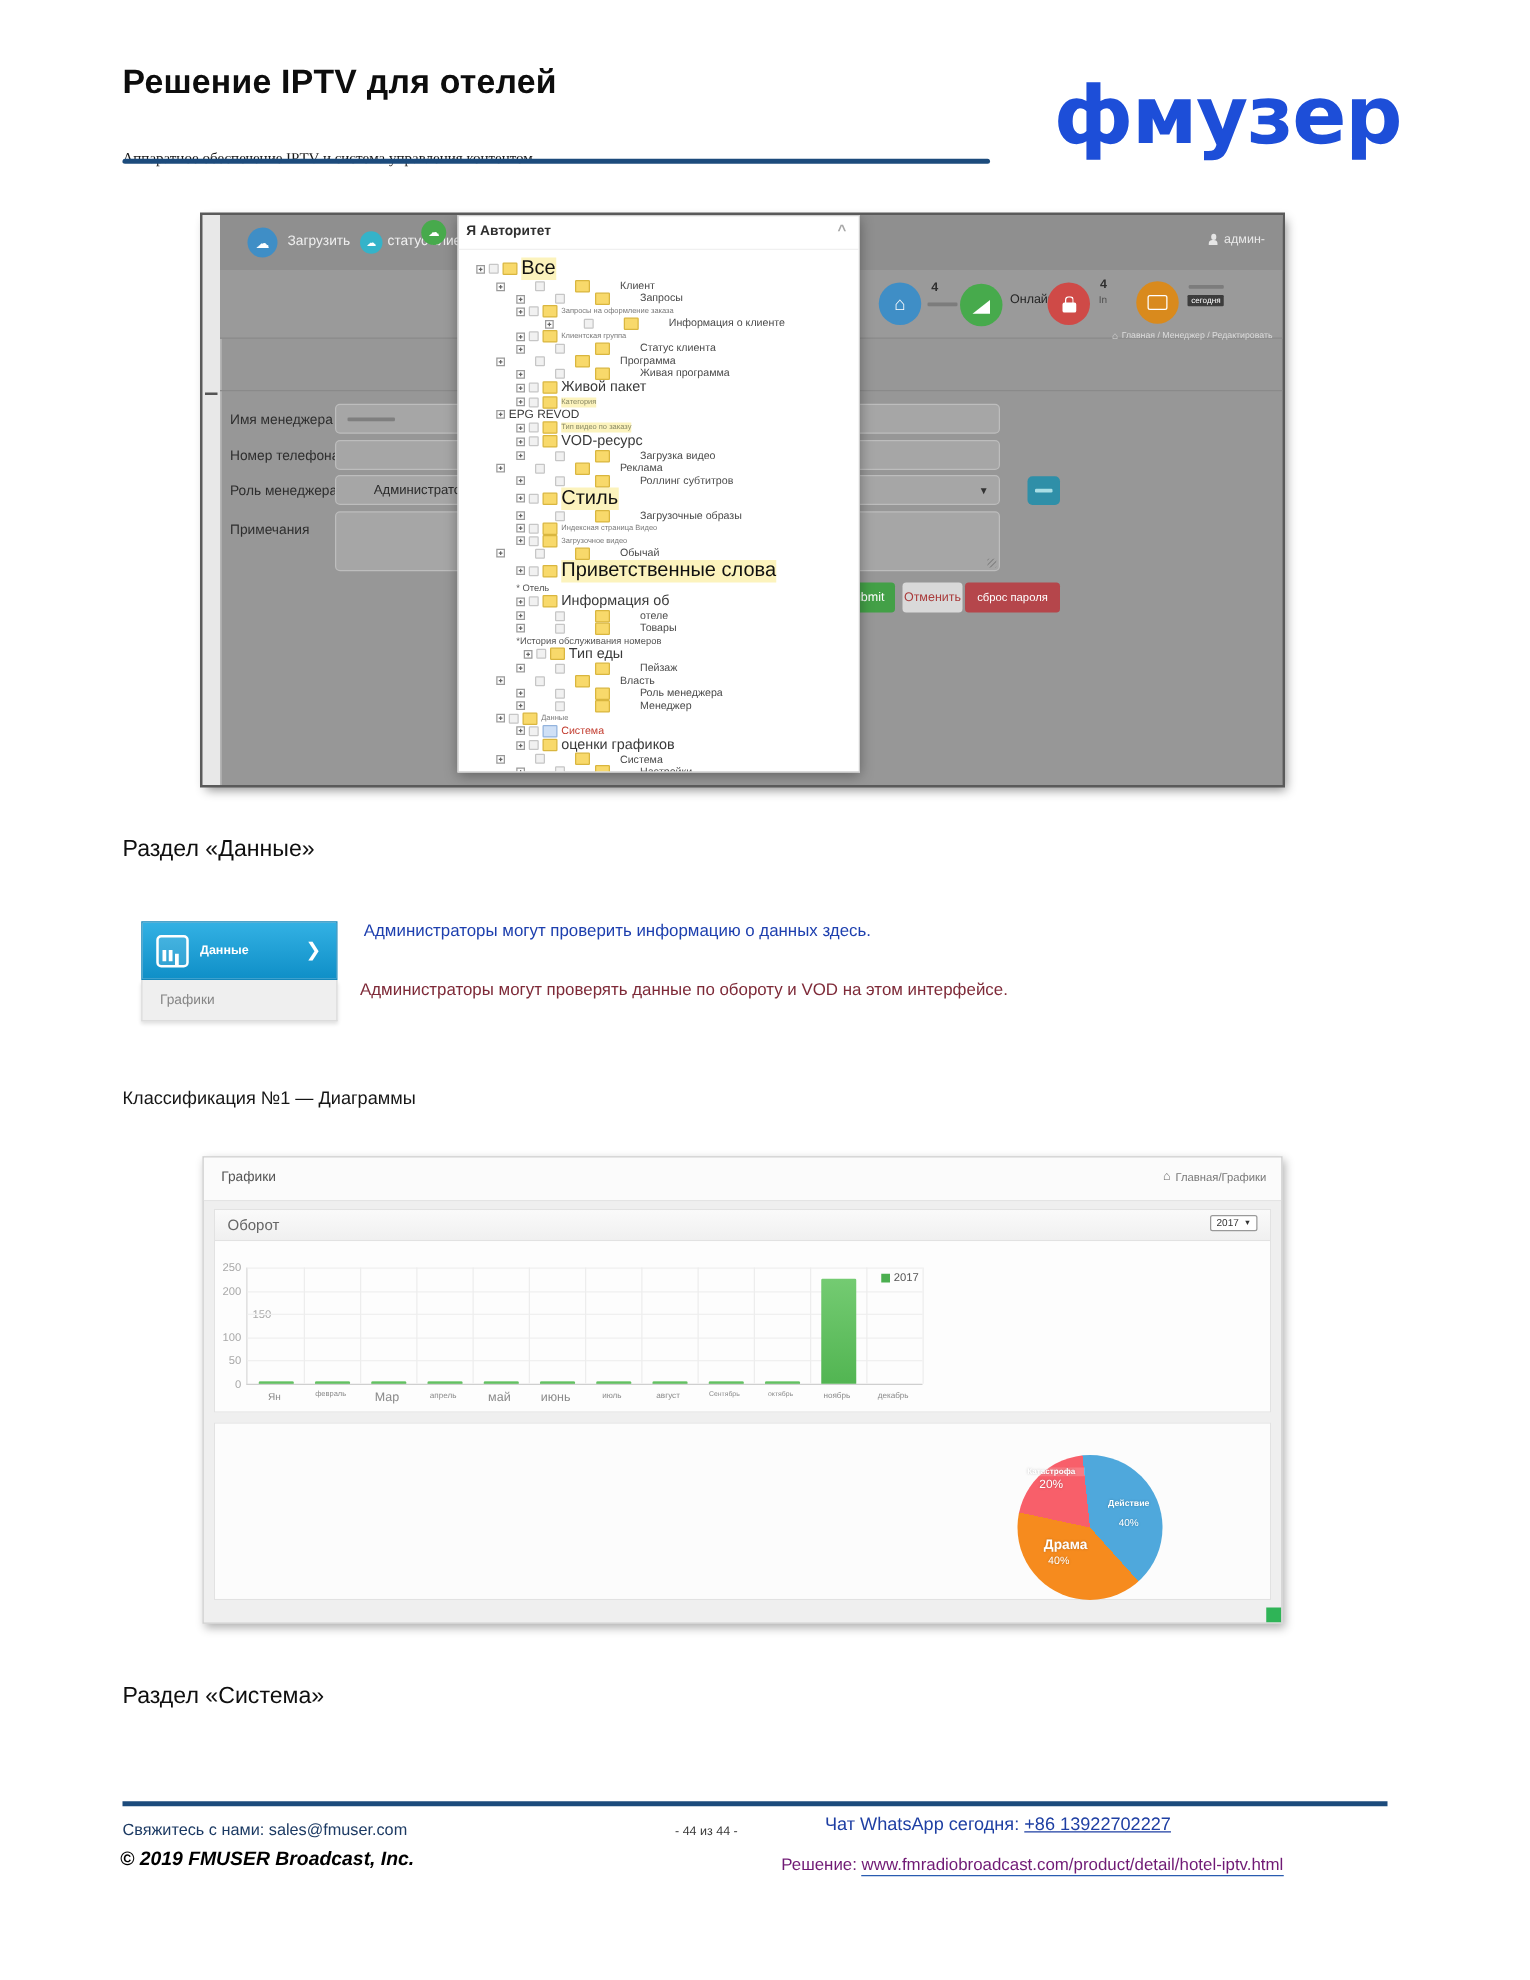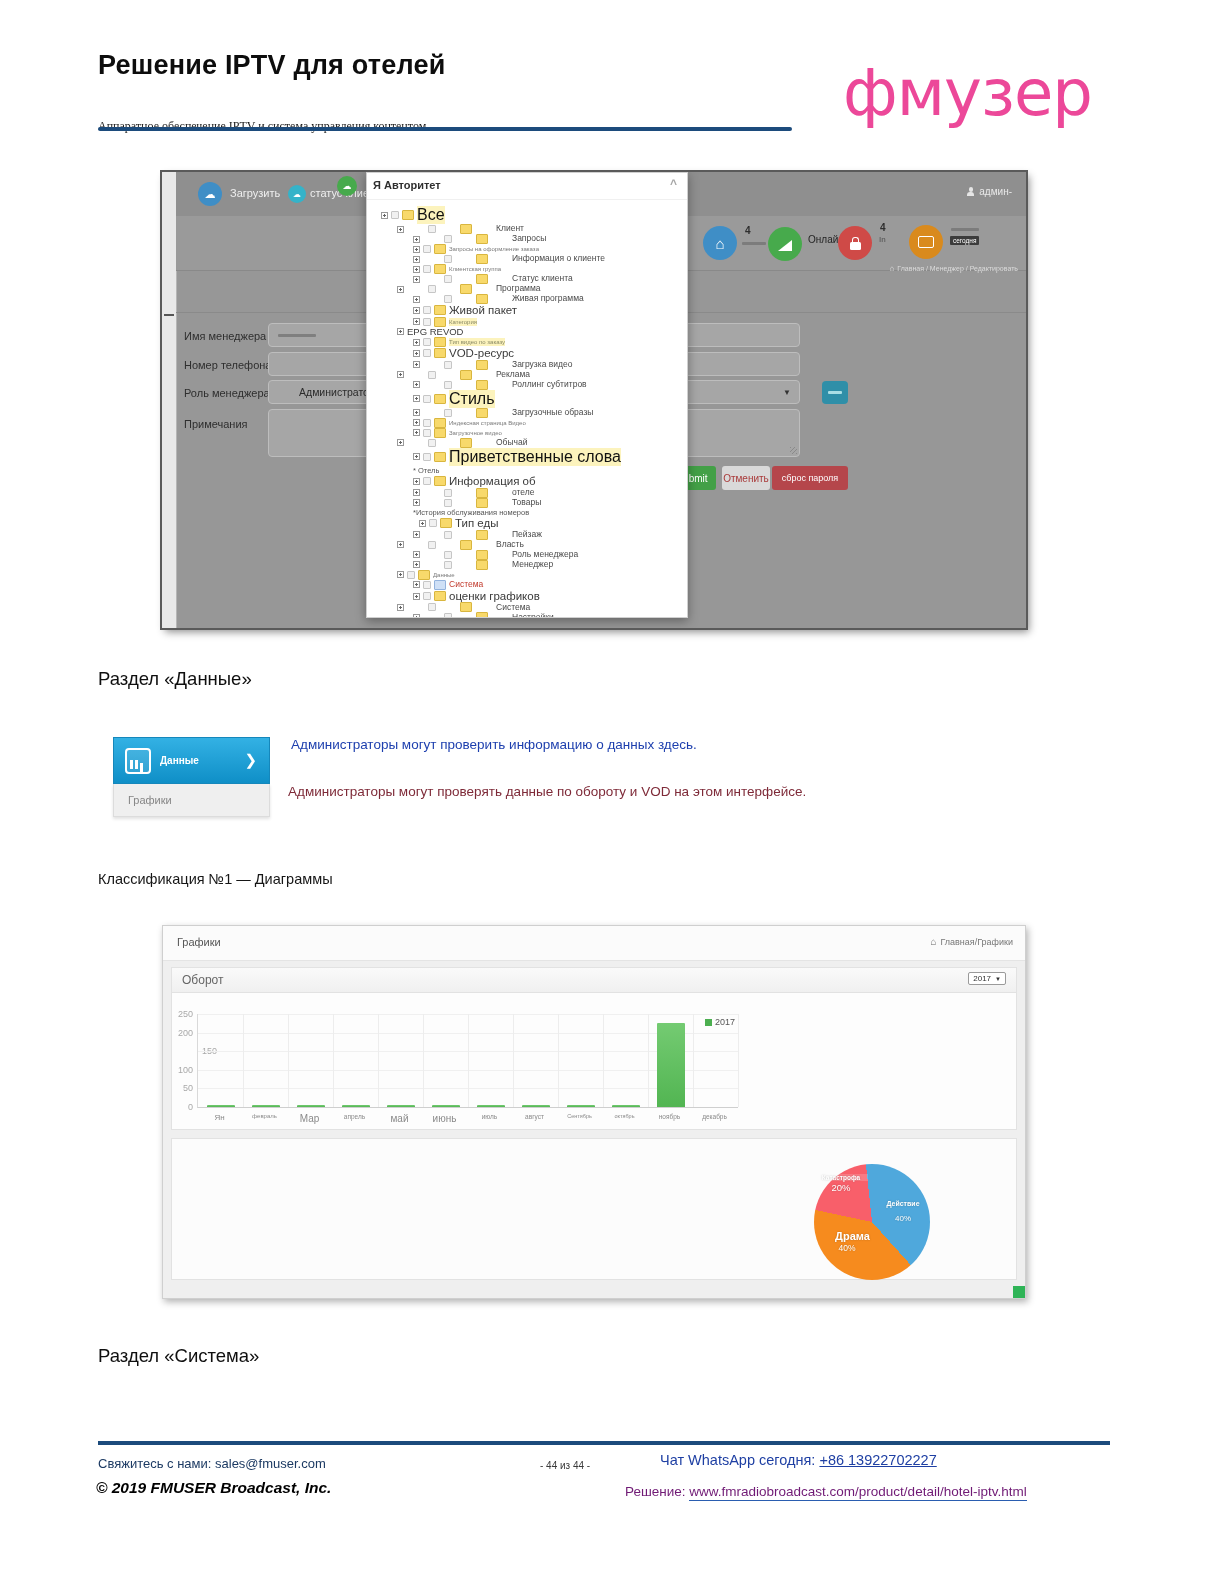--- a/index.html
+++ b/index.html
@@ -3,21 +3,21 @@
 <meta charset="utf-8">
 <style>
   html,body{margin:0;padding:0;background:#fff;}
   body{width:1224px;height:1584px;position:relative;font-family:"Liberation Sans","DejaVu Sans",sans-serif;color:#111;overflow:hidden;}
   .abs{position:absolute;}
 
   
   .doc-title{position:absolute;left:98px;top:50px;font-size:27px;font-weight:600;color:#0d0d0d;letter-spacing:.2px;}
   .doc-subtitle{position:absolute;left:98px;top:119px;font-size:12px;color:#1b1b1b;font-family:Liberation Serif, serif;}
   .header-rule{position:absolute;left:98px;top:127px;width:694px;height:4px;background:#1c4b7c;border-radius:2px;}
-  .logo{position:absolute;left:843px;top:56px;width:250px;font-size:64px;font-weight:normal;color:#ec4899;font-family:"DejaVu Sans",sans-serif;letter-spacing:-1px;}
+  .logo{position:absolute;left:843px;top:56px;width:250px;font-size:64px;font-weight:bold;color:#1d4ed8;font-family:"DejaVu Sans",sans-serif;letter-spacing:-1px;}
 
   
   .shot1{position:absolute;left:162px;top:172px;width:864px;height:456px;background:#979797;outline:2px solid #5a5a5a;box-shadow:3px 4px 8px rgba(0,0,0,.45);overflow:hidden;}
   .s1-left{position:absolute;left:0;top:0;width:14px;height:456px;background:#e8e8e8;border-right:1px solid #b5b5b5;}
   .s1-left .dash{position:absolute;left:2px;top:142px;width:10px;height:2px;background:#555;}
   .s1-topbar{position:absolute;left:14px;top:0;width:850px;height:44px;background:#8f8f8f;border-bottom:1px solid #7f7f7f;}
   .circ{border-radius:50%;display:flex;align-items:center;justify-content:center;color:#fff;}
   .c-blue{background:#3f8ec6;}
   .c-teal{background:#35b3c9;}
   .c-green{background:#47aa4c;}
@@ -234,21 +234,21 @@
             <span class="cb"></span>
             <span class="fold"></span>
             <span class="tlabel">Запросы</span>
           </div>
           <div class="trow small" style="padding-left: 46px;">
             <span class="exp"></span>
             <span class="cb"></span>
             <span class="fold"></span>
             <span class="tlabel">Запросы на оформление заказа</span>
           </div>
-          <div class="trow normal" style="padding-left: 46px;">
+          <div class="trow normal" style="padding-left: 69px;">
             <span class="exp"></span>
             <span class="cb"></span>
             <span class="fold"></span>
             <span class="tlabel">Информация о клиенте</span>
           </div>
           <div class="trow small" style="padding-left: 46px;">
             <span class="exp"></span>
             <span class="cb"></span>
             <span class="fold"></span>
             <span class="tlabel">Клиентская группа</span>

